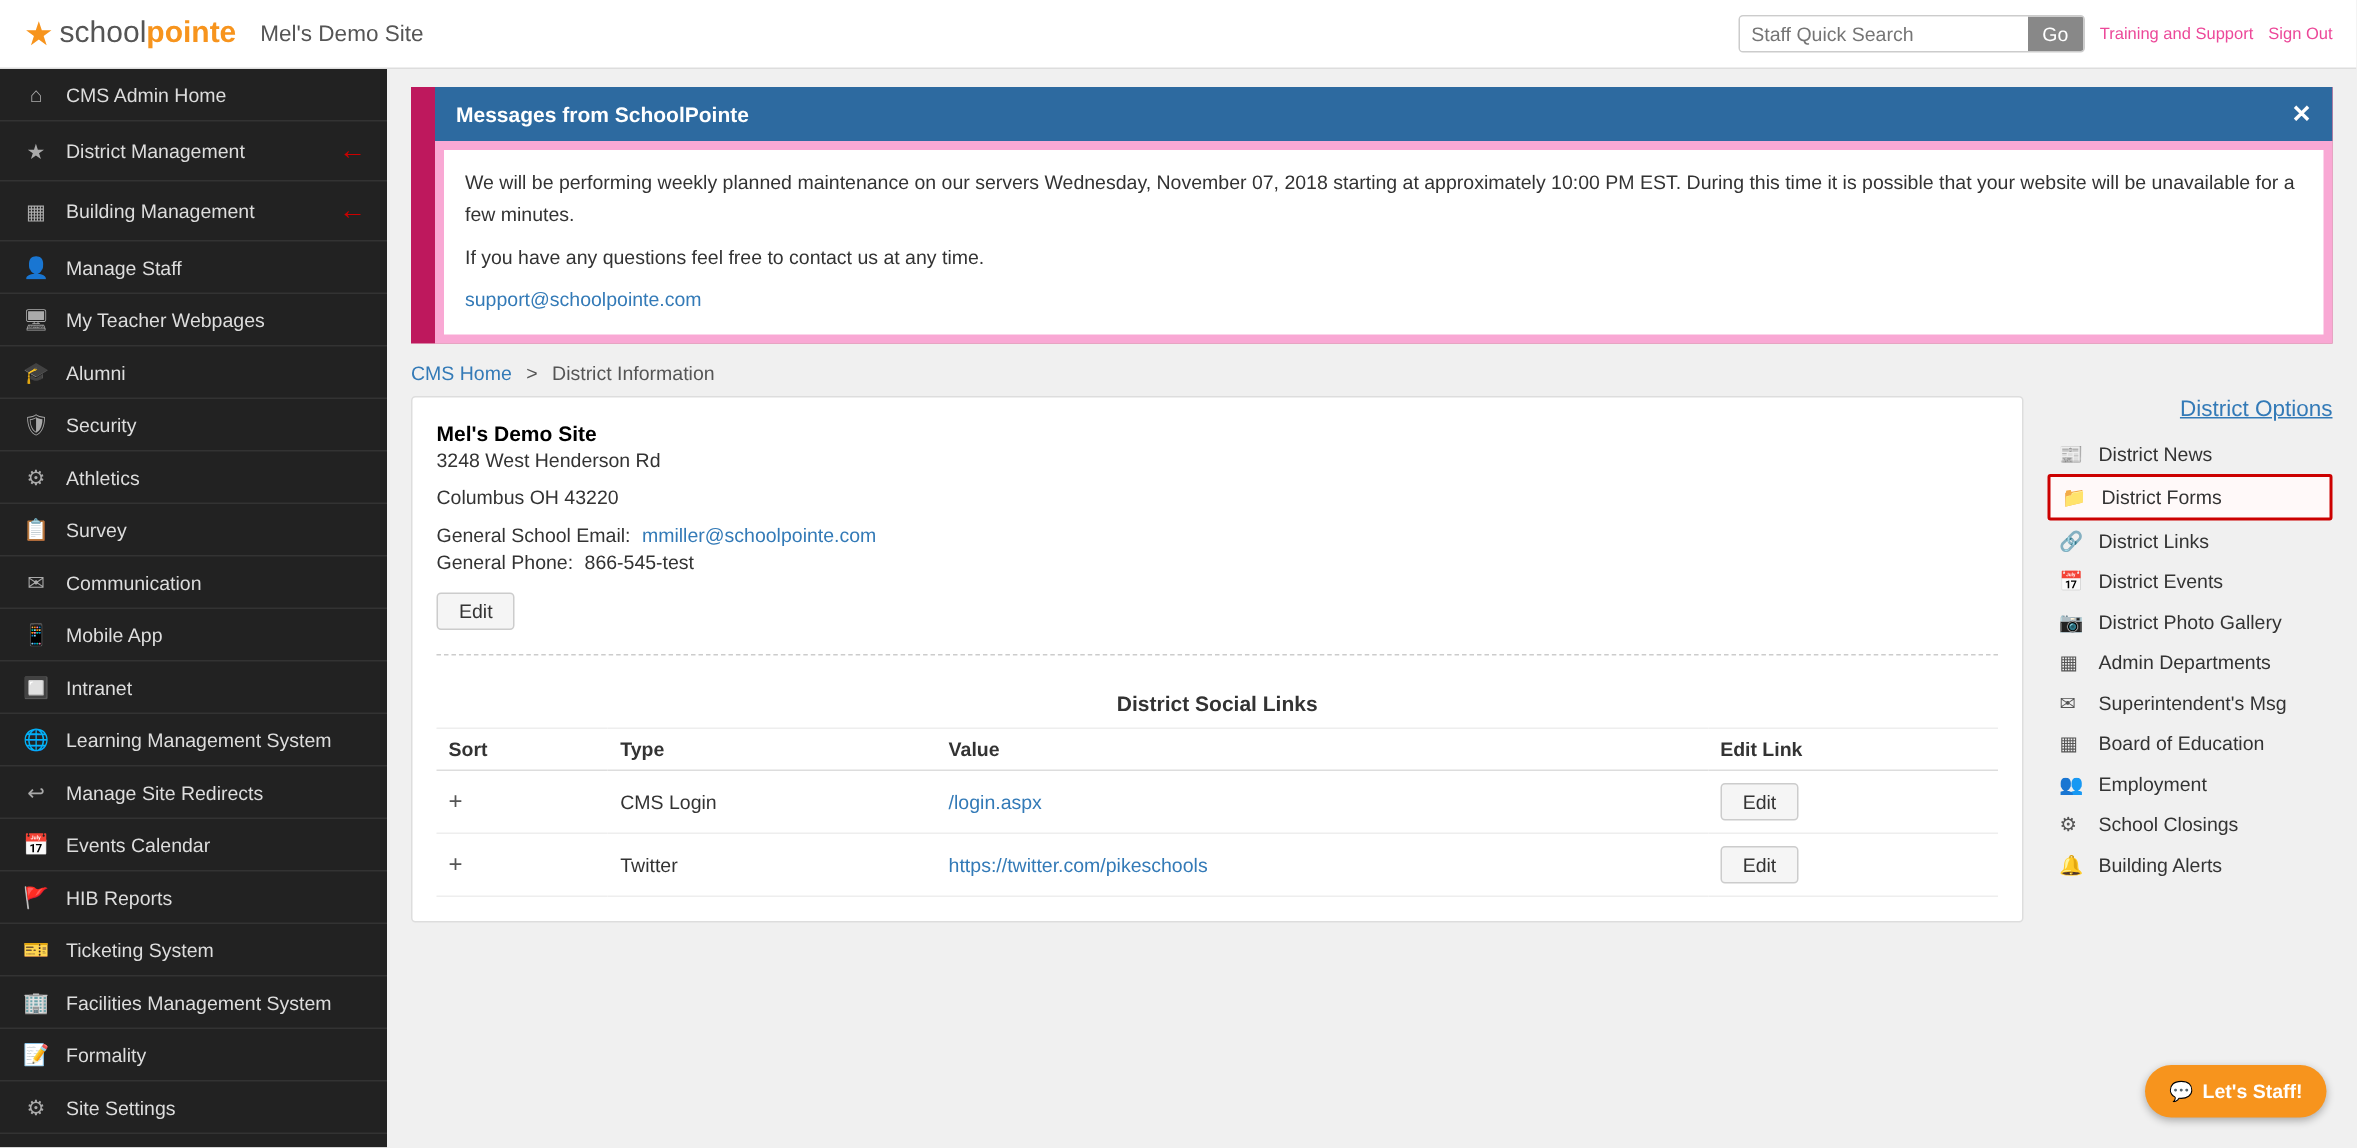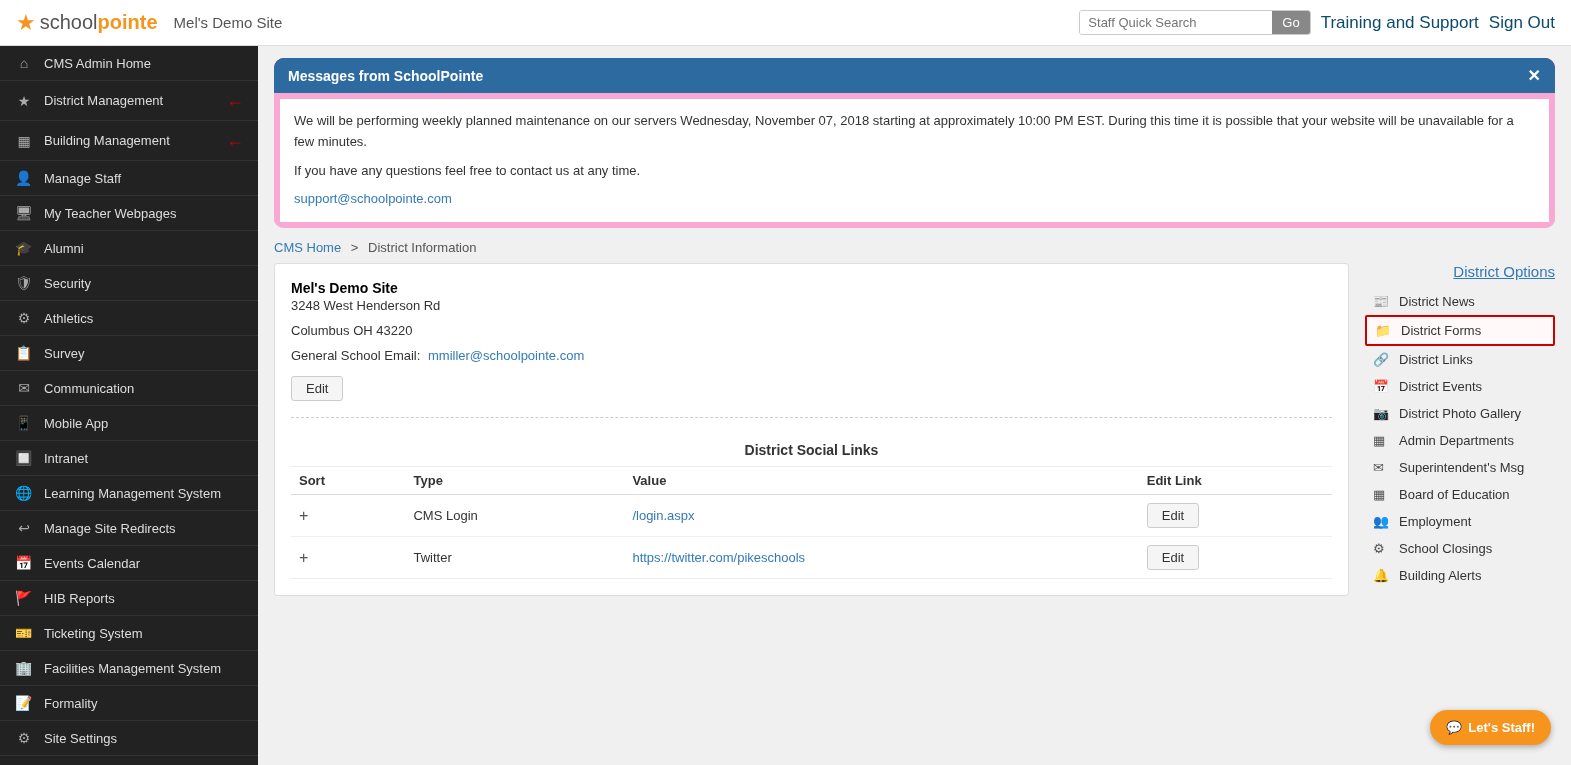--- a/index.html
+++ b/index.html
@@ -59,23 +59,23 @@
     }
     .search-btn {
       background: #888;
       color: #fff;
       border: none;
       padding: 4px 10px;
       cursor: pointer;
       font-size: 13px;
     }
     .header-link {
-      color: #0c4a6e;
+      color: #ec4899;
       text-decoration: none;
-      font-size: 17px;
+      font-size: 11px;
     }
 
     
     .main-layout {
       display: flex;
       flex: 1;
       overflow: hidden;
     }
 
     
@@ -119,22 +119,23 @@
       overflow-y: auto;
       padding: 0;
       background: #f0f0f0;
     }
 
     
     .message-banner {
       background: #be185d;
       color: #fff;
       margin: 12px 16px 0 16px;
-      border-radius: 10px;
+      border-radius: 0;
       overflow: hidden;
+      padding-left: 16px;
     }
     .message-banner-header {
       background: #2d6aa0;
       padding: 8px 14px;
       font-size: 14px;
       font-weight: bold;
       display: flex;
       justify-content: space-between;
       align-items: center;
     }
@@ -475,20 +476,24 @@
       <div class="inner-layout">
 
         <div class="main-panel">
           <div class="district-name">Mel's Demo Site</div>
           <div class="district-address">3248 West Henderson Rd</div>
 
           <div class="district-address">Columbus OH 43220</div>
           <div class="district-info">
             <span>General School Email:</span>
             <a class="message-link" style="margin-left:4px;">mmiller@schoolpointe.com</a>
+          </div>
+          <div class="district-info">
+            <span>General Phone:</span>
+            <span style="margin-left:4px;">866-545-test</span>
           </div>
           <button class="edit-btn">Edit</button>
 
           <hr class="section-divider">
 
           
           <table class="social-table">
             <thead>
               <tr>
                 <td colspan="4" class="social-table-title">District Social Links</td>

